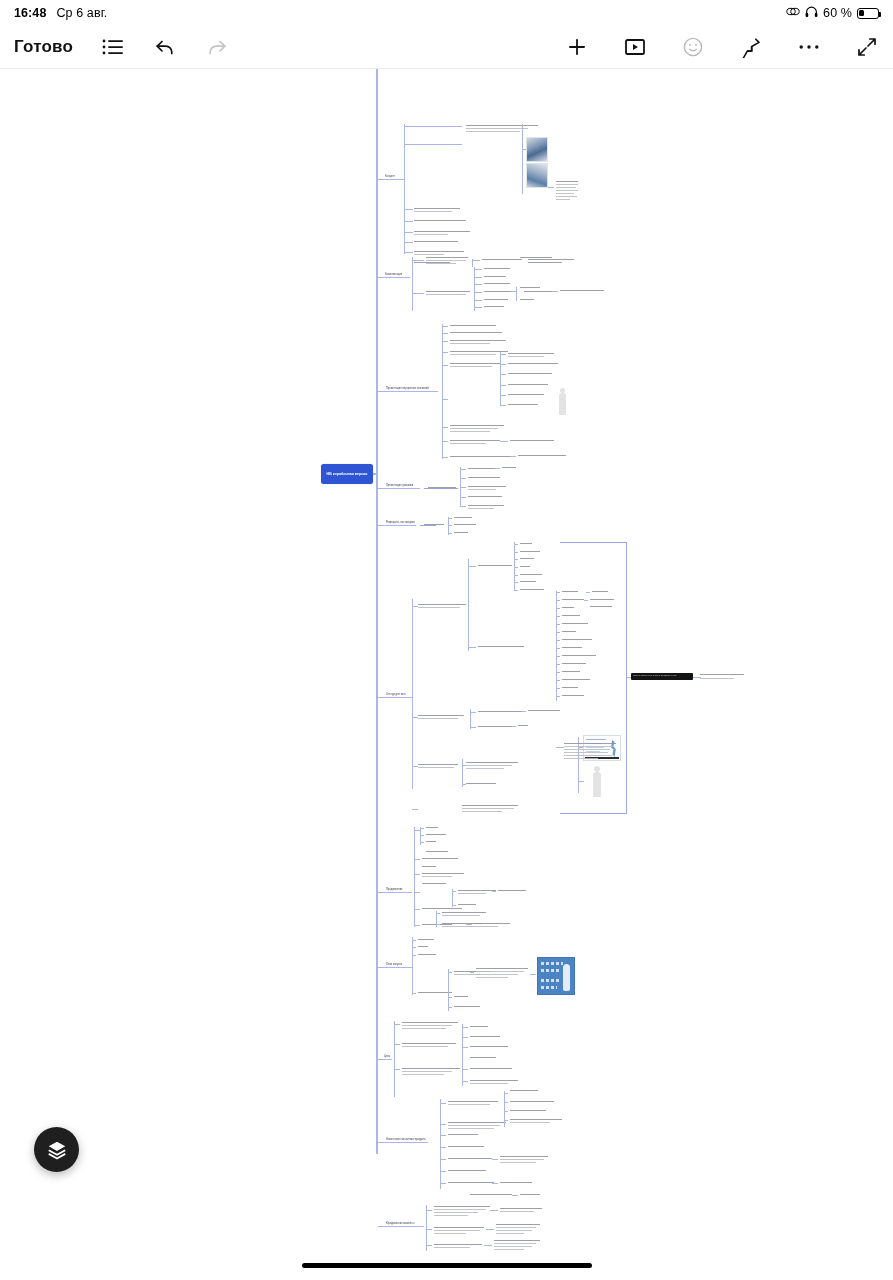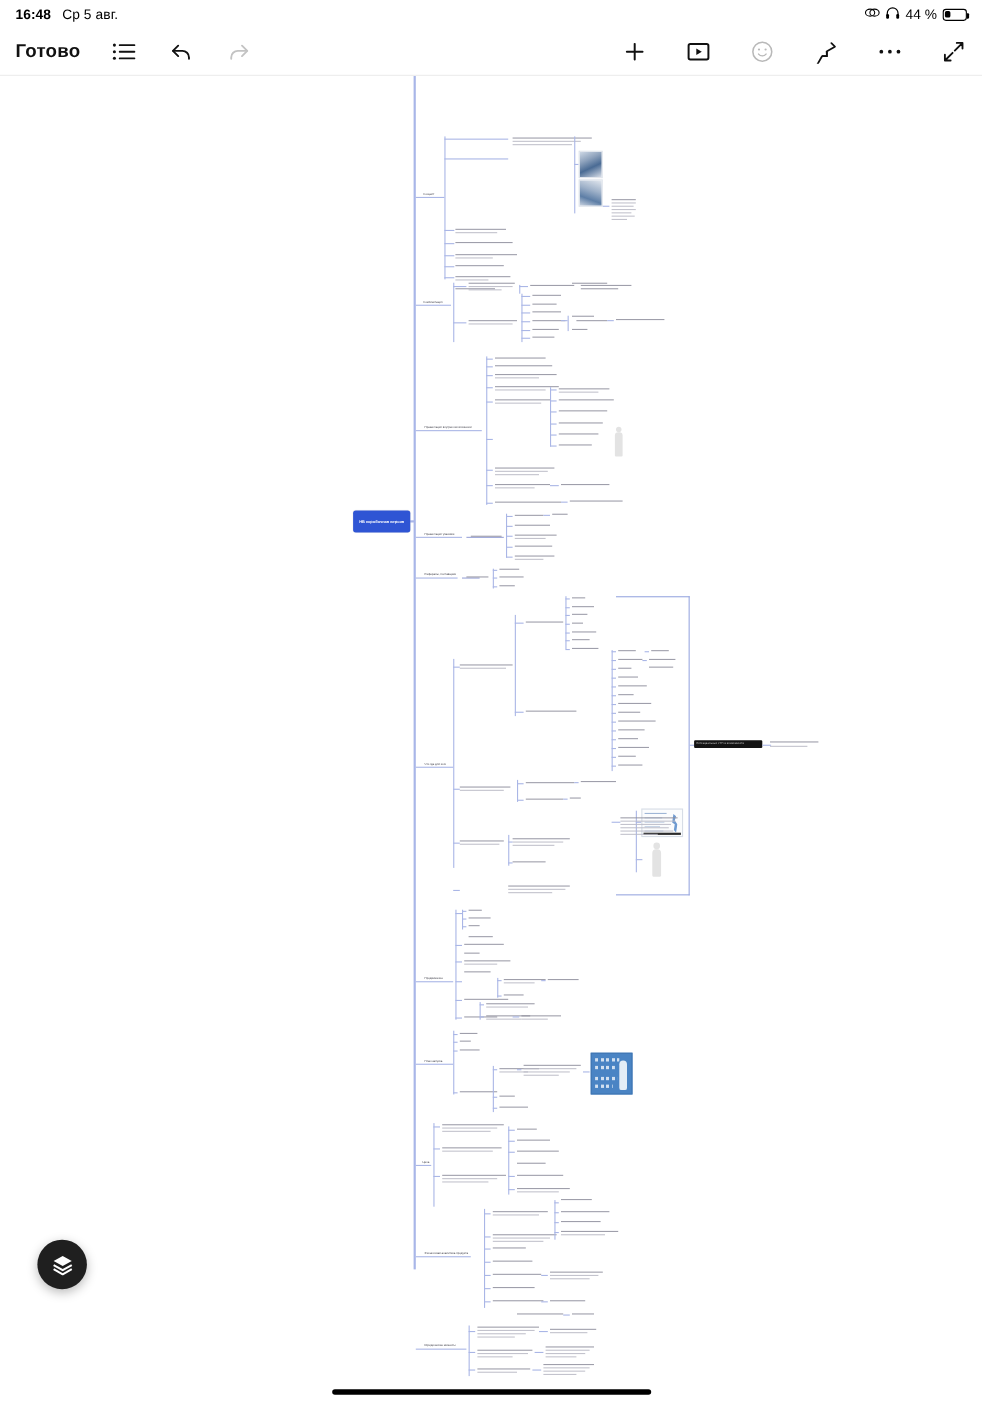--- a/index.html
+++ b/index.html
@@ -131,37 +131,37 @@
   }
 </style>
 </head>
 <body>
 
 <div id="app">
 
   <div class="statusbar">
     <div class="sb-left">
       <span class="sb-time">16:48</span>
-      <span class="sb-date">Ср 5 авг.</span>
+      <span class="sb-date">Ср 6 авг.</span>
     </div>
     <div class="sb-right">
       <span>
         <svg width="14" height="11" viewBox="0 0 14 11">
             <ellipse cx="5" cy="5.5" rx="4.2" ry="3.2" fill="none" stroke="#000" stroke-width="1"></ellipse>
             <ellipse cx="9" cy="5.5" rx="4.2" ry="3.2" fill="none" stroke="#000" stroke-width="1"></ellipse>
           </svg>
       </span>
       <span>
         <svg width="13" height="12" viewBox="0 0 13 12">
             <path d="M1.6 8V6a4.9 4.9 0 0 1 9.8 0v2" fill="none" stroke="#000" stroke-width="1.1"></path>
             <rect x="0.6" y="6.8" width="2.6" height="4.2" rx="1.1" fill="#000"></rect>
             <rect x="9.8" y="6.8" width="2.6" height="4.2" rx="1.1" fill="#000"></rect>
           </svg>
       </span>
-      <span class="sb-pct">44 %</span>
+      <span class="sb-pct">60 %</span>
       <span class="batt">
           <span class="batt-fill"></span>
         </span>
     </div>
   </div>
 
   <div class="toolbar">
     <div class="tb-left">
       <span class="done-btn">Готово</span>
       <span class="tb-icon">

